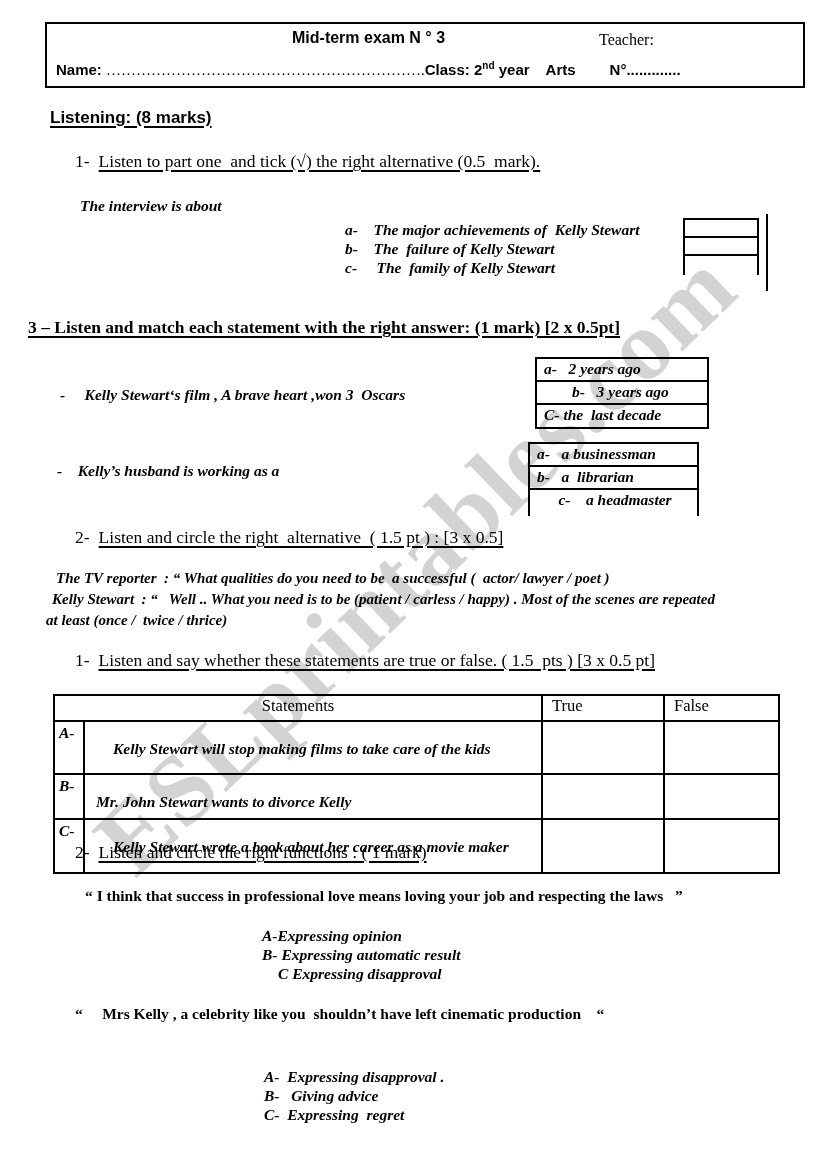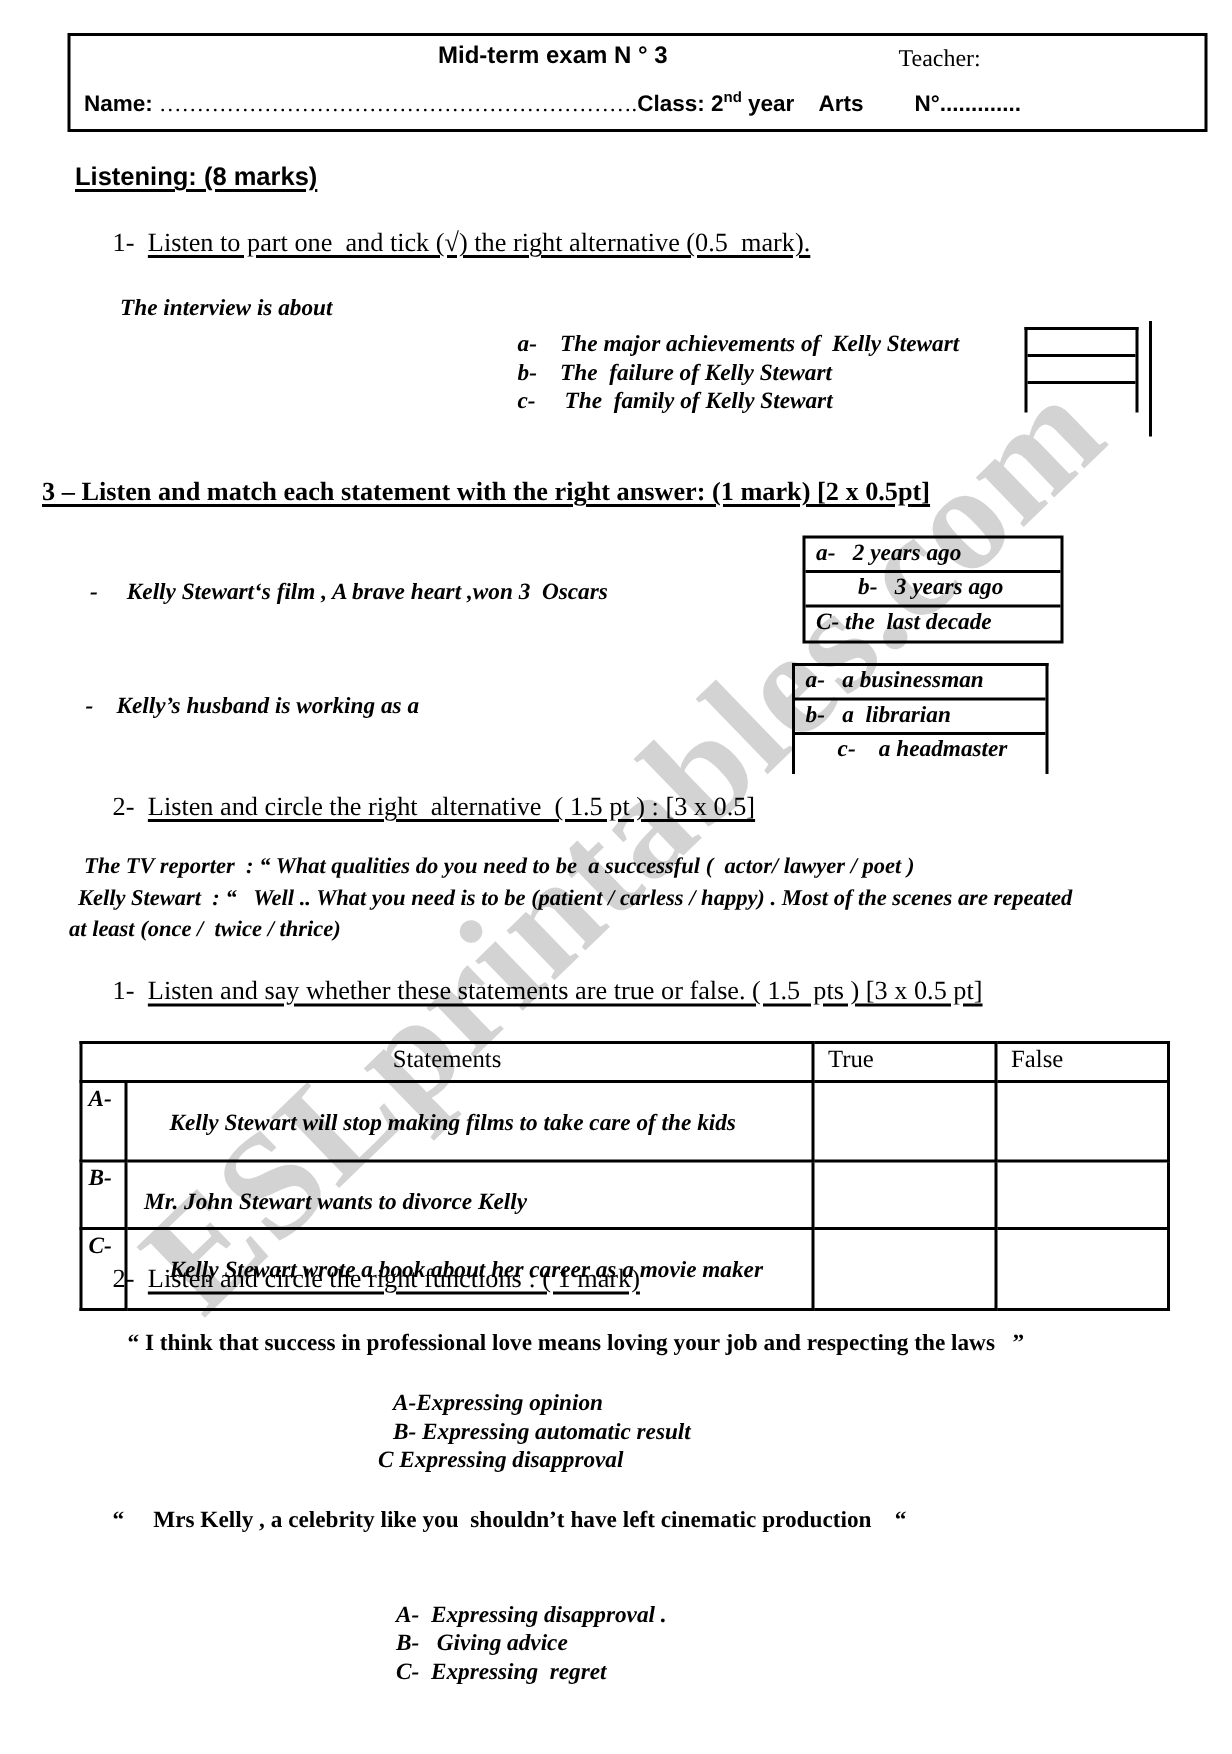--- a/index.html
+++ b/index.html
@@ -174,21 +174,21 @@
     </tr>
   </tbody>
     </table>
 
   <div class="el heading" style="left:75px; top:842px;"><span class="num">2-</span><span class="u">Listen and circle the right functions : ( 1 mark)</span></div>
 
   <div class="el quote" style="left:85px; top:887px;">“ I think that success in professional love means loving your job and respecting the laws   ”</div>
 
   <div class="el stmt b i" style="left:262px; top:927px;">A-Expressing opinion</div>
   <div class="el stmt b i" style="left:262px; top:946px;">B- Expressing automatic result</div>
-  <div class="el stmt b i" style="left:252px; top:965px;">C Expressing disapproval</div>
+  <div class="el stmt b i" style="left:278px; top:965px;">C Expressing disapproval</div>
 
   <div class="el quote" style="left:75px; top:1005px;">“     Mrs Kelly , a celebrity like you  shouldn’t have left cinematic production    “</div>
 
   <div class="el stmt b i" style="left:264px; top:1068px;">A-  Expressing disapproval .</div>
   <div class="el stmt b i" style="left:264px; top:1087px;">B-   Giving advice</div>
   <div class="el stmt b i" style="left:264px; top:1106px;">C-  Expressing  regret</div>
 
 
 </div>
 

